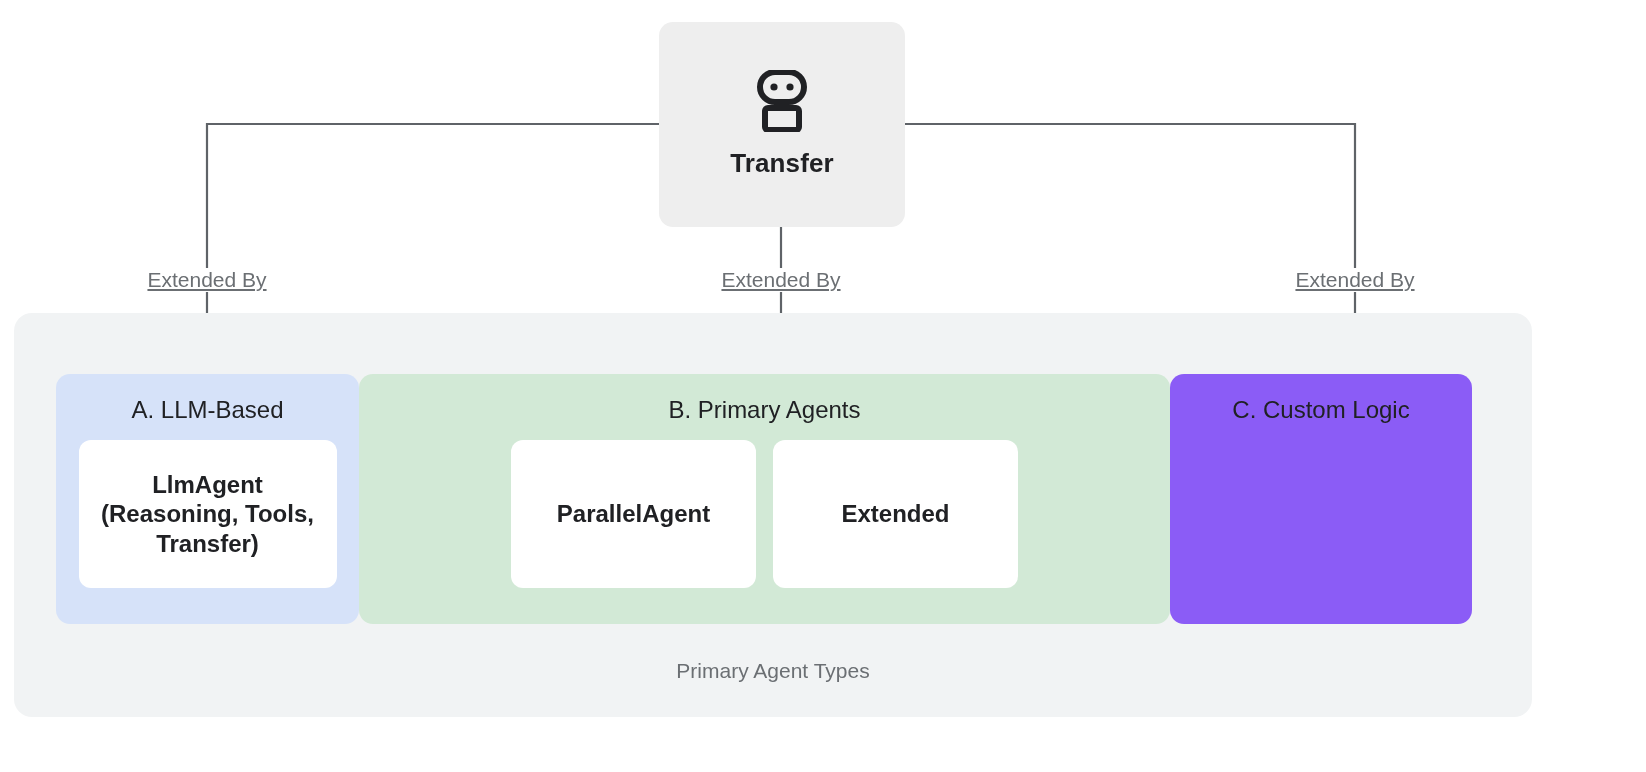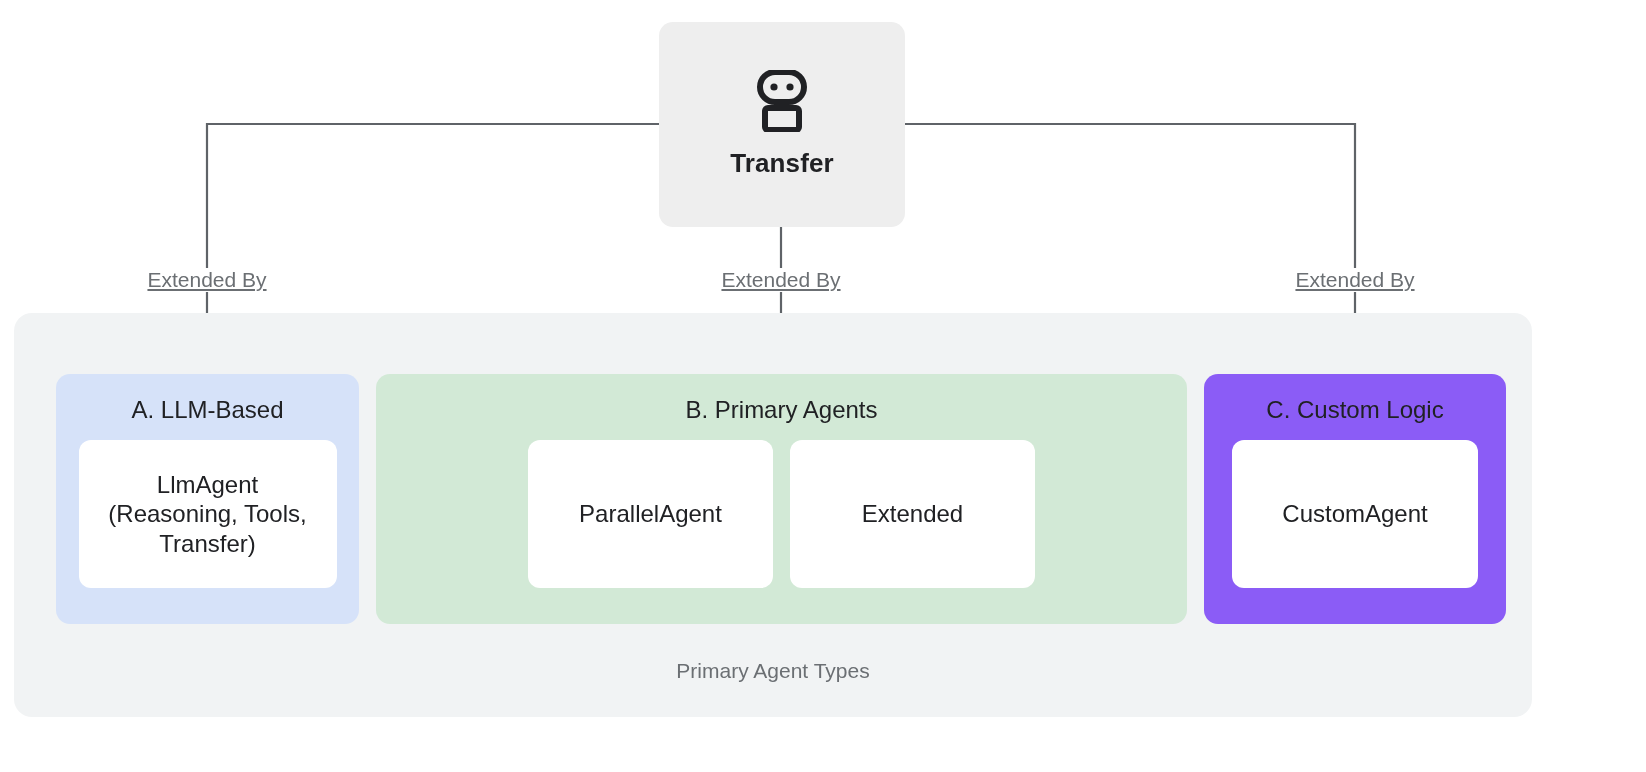--- a/index.html
+++ b/index.html
@@ -94,21 +94,20 @@
 
   
   #categories {
     position: absolute;
     left: 56px;
     top: 374px;
     width: 1450px;
     height: 253px;
     display: flex;
     align-items: flex-start;
-    gap: 17px;
     z-index: 2;
   }
   .category {
     border-radius: 14px;
     box-sizing: border-box;
     padding: 22px 20px 20px 20px;
     display: flex;
     flex-direction: column;
     align-items: center;
   }
@@ -116,20 +115,21 @@
     font-size: 24px;
     color: #202124;
     margin-bottom: 16px;
     white-space: nowrap;
   }
   .category .cards {
     display: flex;
     gap: 17px;
     width: 100%;
     justify-content: center;
+    font-weight: bold;
   }
   .agent-card {
     background: #ffffff;
     border-radius: 12px;
     display: flex;
     align-items: center;
     justify-content: center;
     text-align: center;
     font-size: 24px;
     color: #202124;
@@ -198,19 +198,16 @@
     <div class="category cat-workflow">
       <div class="cat-title">B. Primary Agents</div>
       <div class="cards">
         <div class="agent-card">ParallelAgent</div>
         <div class="agent-card">Extended</div>
       </div>
     </div>
 
     <div class="category cat-custom">
       <div class="cat-title">C. Custom Logic</div>
-      <div class="cards">
-        <div class="agent-card">CustomAgent</div>
-      </div>
     </div>
 
   </div>
 </div>
 
 </body></html>

